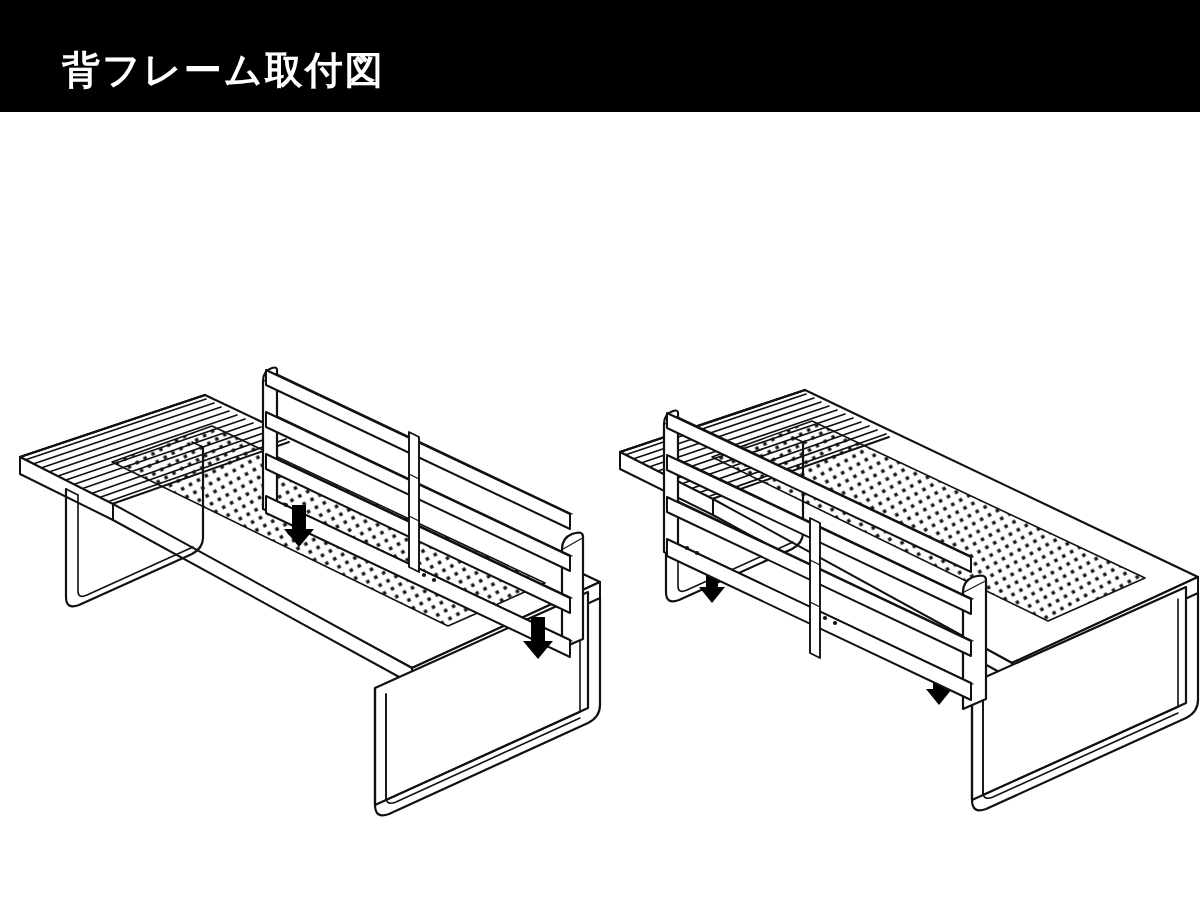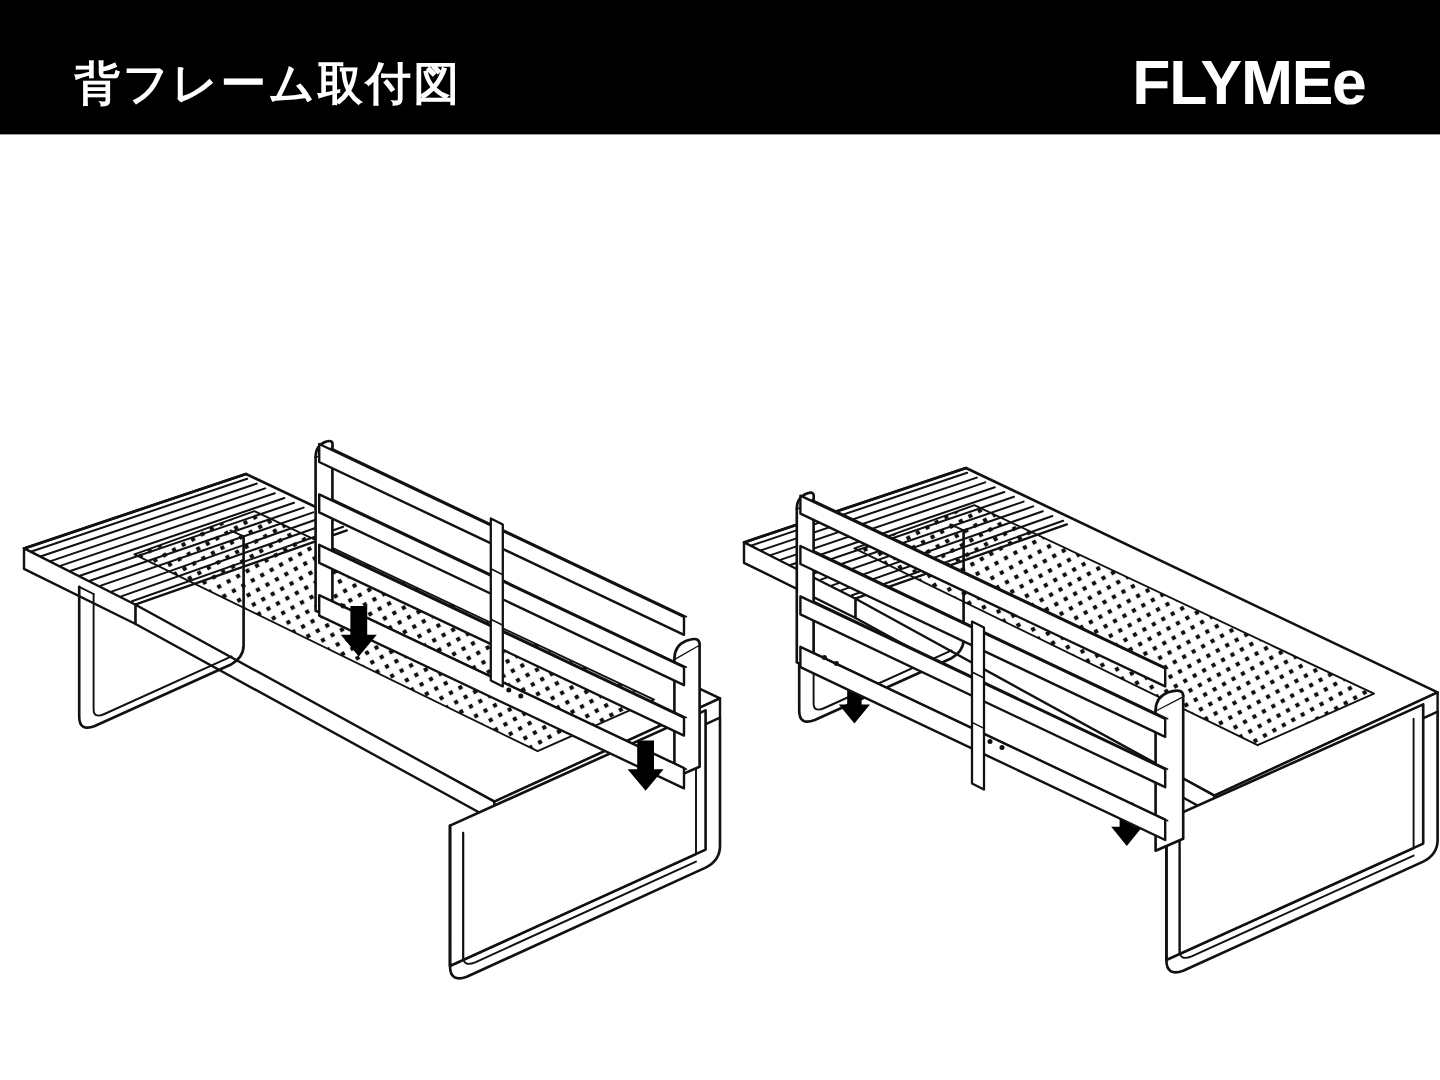--- a/index.html
+++ b/index.html
@@ -66,21 +66,20 @@
     height: 788px;
   }
 </style>
 </head>
 <body>
 
 <div id="page">
 
   <div id="header">
     <div id="header-title">背フレーム取付図</div>
-    <div id="header-logo">FLYMEe</div>
   </div>
 
   <div id="canvas">
     <svg viewBox="0 0 1200 788" xmlns="http://www.w3.org/2000/svg">
       <defs>
 
         <pattern id="mesh" width="9" height="9" patternUnits="userSpaceOnUse" patternTransform="rotate(-29)">
           <rect width="9" height="9" fill="#ffffff"></rect>
           <rect x="2.4" y="2.4" width="3.4" height="3.4" fill="#111111"></rect>
         </pattern>

